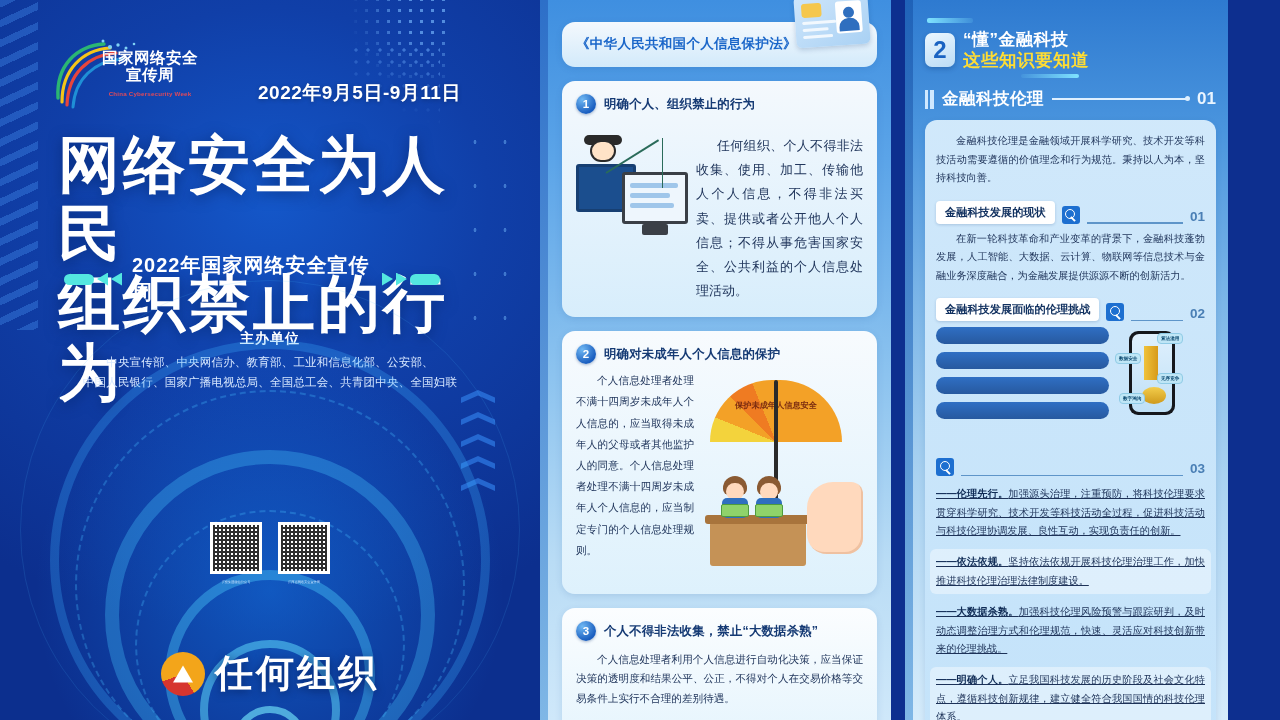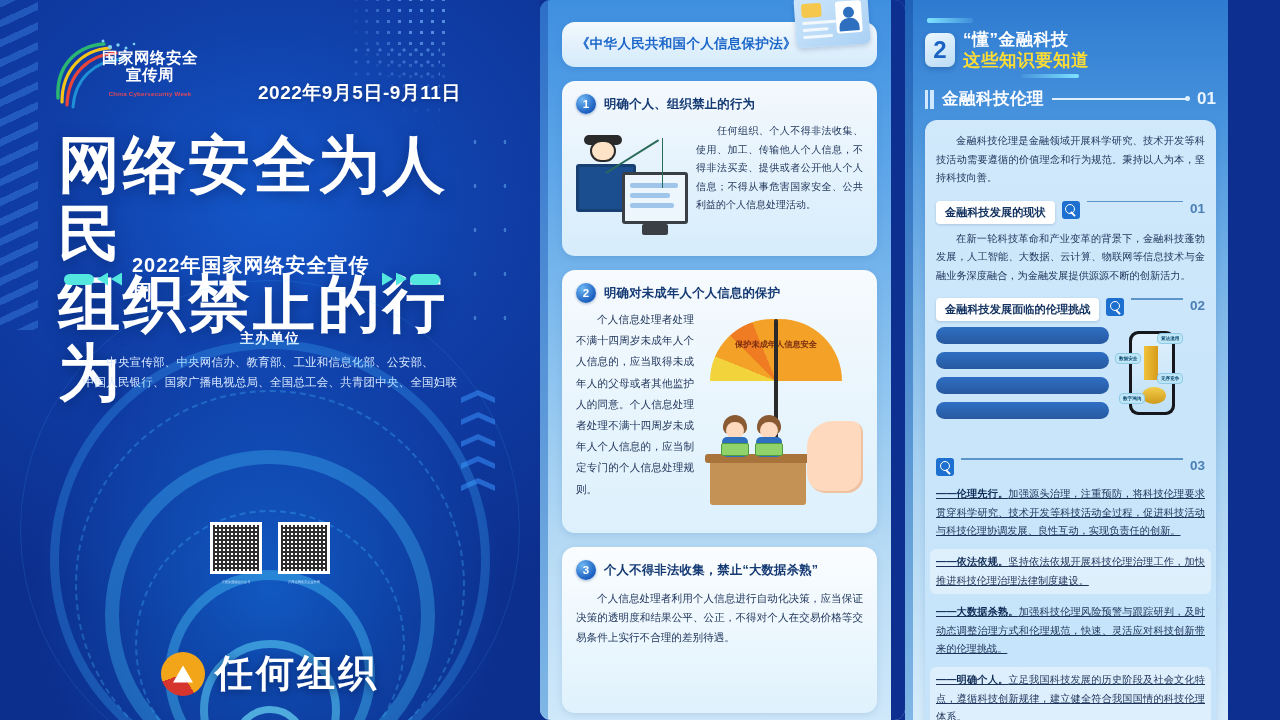--- a/index.html
+++ b/index.html
@@ -114,21 +114,21 @@
   .brand-mark { width: 44px; height: 44px; border-radius: 50%; position: relative;
     background: conic-gradient(#f3a51a 0deg 150deg, #d6352e 150deg 250deg, #f3a51a 250deg 360deg); }
   .brand-mark::after { content: ""; position: absolute; left: 50%; top: 52%; transform: translate(-50%,-50%);
     width: 0; height: 0; border-left: 10px solid transparent; border-right: 10px solid transparent;
     border-bottom: 17px solid #fff; }
   .brand-txt { color: #ffffff; font-size: 38px; font-weight: bold; letter-spacing: 3px;
     font-family: "DejaVu Serif", serif; text-shadow: 0 2px 8px rgba(0,20,70,0.6); }
 
   
   .panel2 { position: relative; width: 365px; height: 720px; overflow: hidden;
-    background: linear-gradient(180deg,#3f8fe0 0%, #5ba4e8 22%, #8cc3ef 52%, #b9dcf5 78%, #cfe8fa 100%); border-radius: 11px; }
+    background: linear-gradient(180deg,#3f8fe0 0%, #5ba4e8 22%, #8cc3ef 52%, #b9dcf5 78%, #cfe8fa 100%); }
   .p2-edge-l { position: absolute; left: 0; top: 0; width: 8px; height: 720px; background: linear-gradient(180deg,#2d6fc8,#7fb7e6); }
   .p2-edge-r { position: absolute; right: 0; top: 0; width: 14px; height: 720px; background: #0d2f8f; }
   .p2-inner { position: absolute; left: 8px; top: 0; width: 343px; height: 720px; padding: 22px 14px; }
 
   .card {
     position: relative; border-radius: 13px;
     background: linear-gradient(180deg, rgba(255,255,255,0.94), rgba(225,243,253,0.90));
     box-shadow: 0 2px 7px rgba(20,70,140,0.13);
     padding: 13px 14px 14px;
   }
@@ -147,21 +147,21 @@
 
   .item-head { display: flex; align-items: center; gap: 8px; }
   .num-badge { width: 20px; height: 20px; border-radius: 50%; flex: 0 0 auto;
     background: radial-gradient(circle at 32% 28%, #6fb8f3, #1b5fc0 70%);
     color: #fff; font-size: 11.5px; font-weight: bold; display: flex; align-items: center; justify-content: center;
     box-shadow: 0 1px 3px rgba(10,50,110,0.35); }
   .item-title { color: #153a74; font-size: 12.4px; font-weight: bold; letter-spacing: 0.2px; }
 
   .ill-row { display: flex; gap: 8px; margin-top: 8px; }
   .ill-fisher { width: 112px; flex: 0 0 auto; position: relative; height: 120px; }
-  .ill-text { flex: 1 1 auto; color: #21365c; font-size: 10px; line-height: 1.86; text-align: justify; text-indent: 21px; }
+  .ill-text { flex: 1 1 auto; color: #21365c; font-size: 13px; line-height: 1.86; text-align: justify; text-indent: 21px; margin-top: 12px; }
 
   .ill-row2 { display: flex; gap: 10px; margin-top: 6px; }
   .col-text { width: 118px; flex: 0 0 auto; color: #21365c; font-size: 10.6px; line-height: 2.0; text-indent: 21px; text-align: justify; }
   .col-ill { flex: 1 1 auto; position: relative; height: 210px; }
 
   .umbrella { position: absolute; left: 6px; top: 10px; width: 132px; height: 62px;
     border-radius: 66px 66px 0 0;
     background: conic-gradient(from 180deg at 50% 100%,
       #f3d33c 0deg 22deg, #f3a127 22deg 45deg, #ef7b22 45deg 68deg,
       #f3a127 68deg 90deg, #f3d33c 90deg 112deg, #f3a127 112deg 135deg,
@@ -210,21 +210,21 @@
   .p3-sec .nm { color: #fff; font-size: 16.5px; font-weight: bold; letter-spacing: 0.5px; }
   .p3-sec .ln { flex: 1 1 auto; height: 1.5px; background: #dff0ff; position: relative; }
   .p3-sec .ln::after { content:""; position:absolute; right:-1px; top:-2px; width:5px; height:5px; border-radius:50%; background:#dff0ff; }
   .p3-sec .no { color: #eaf5ff; font-size: 17px; font-weight: bold; }
 
   .p3-card { margin-top: 10px; border-radius: 12px; padding: 12px 11px 14px;
     background: linear-gradient(180deg, rgba(214,236,252,0.96), rgba(194,226,250,0.90));
     box-shadow: 0 2px 6px rgba(20,70,140,0.15); }
   .p3-p { color: #1d3258; font-size: 10.2px; line-height: 1.82; text-align: justify; text-indent: 20px; }
 
-  .sub-head { display: flex; align-items: flex-start; gap: 7px; margin: 13px 0 6px; }
+  .sub-head { display: flex; align-items: flex-end; gap: 7px; margin: 13px 0 6px; }
   .sub-chip { background: #ffffff; border-radius: 4px; padding: 4px 9px; color: #10305f; font-size: 11.2px; font-weight: bold;
     box-shadow: 0 1px 3px rgba(20,60,120,0.2); }
   .mag { width: 18px; height: 18px; border-radius: 3px; background: #1d6fd0; position: relative; flex: 0 0 auto; }
   .mag::before { content:""; position:absolute; left:3.5px; top:3px; width:8px; height:8px; border-radius:50%; border:1.8px solid #fff; }
   .mag::after { content:""; position:absolute; right:3.5px; bottom:3.5px; width:6px; height:1.8px; background:#fff; transform: rotate(45deg); }
   .sub-line { flex: 1 1 auto; height: 1.4px; background: #5e95c9; }
   .sub-no { color: #4a7fb5; font-size: 13.5px; font-weight: bold; }
 
   .redact-wrap { display: flex; gap: 8px; margin-top: 4px; }
   .redact-col { flex: 1 1 auto; }

